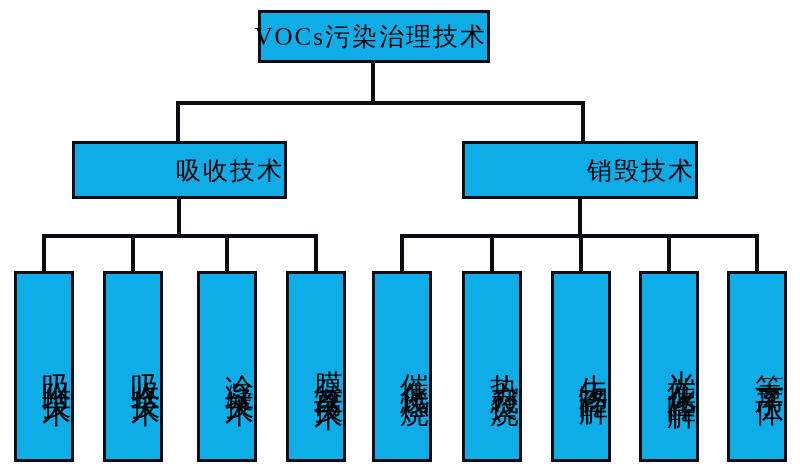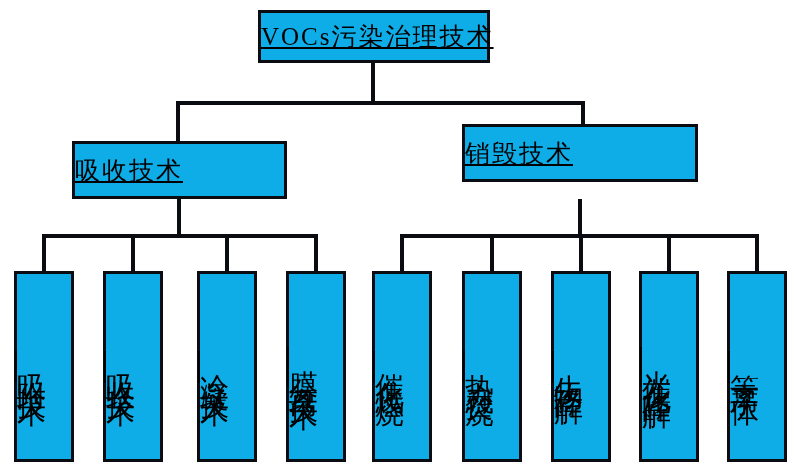--- a/index.html
+++ b/index.html
@@ -18,40 +18,39 @@
     background: #ffffff;
     overflow: hidden;
   }
   .node {
     position: absolute;
     background: #0FADE8;
     border: 3px solid #0B0B12;
     box-sizing: border-box;
     display: flex;
     align-items: center;
-    justify-content: flex-start;
+    justify-content: flex-end;
     text-align: center;
-    text-decoration: underline;
   }
   .node.h {
     font-size: 25px;
     letter-spacing: 2px;
     white-space: nowrap;
   }
   .leaf span {
     writing-mode: vertical-rl;
     text-orientation: upright;
     font-size: 29px;
     letter-spacing: 8px;
     line-height: 1;
   }
   
   .box-root        { left: 258px; top: 10px;  width: 232px; height: 53px; }
   .box-branch-0    { left: 72px;  top: 141px; width: 215px; height: 58px; }
-  .box-branch-1    { left: 462px; top: 124px; width: 236px; height: 58px; }
+  .box-branch-1    { left: 462px; top: 141px; width: 236px; height: 58px; }
   .leaf            { top: 271px; height: 191px; width: 60px; }
   .box-leaf-0-0 { left: 14px; }
   .box-leaf-0-1 { left: 103px; }
   .box-leaf-0-2 { left: 197px; }
   .box-leaf-0-3 { left: 286px; }
   .box-leaf-1-0 { left: 372px; }
   .box-leaf-1-1 { left: 462px; }
   .box-leaf-1-2 { left: 551px; }
   .box-leaf-1-3 { left: 639px; }
   .box-leaf-1-4 { left: 727px; }

